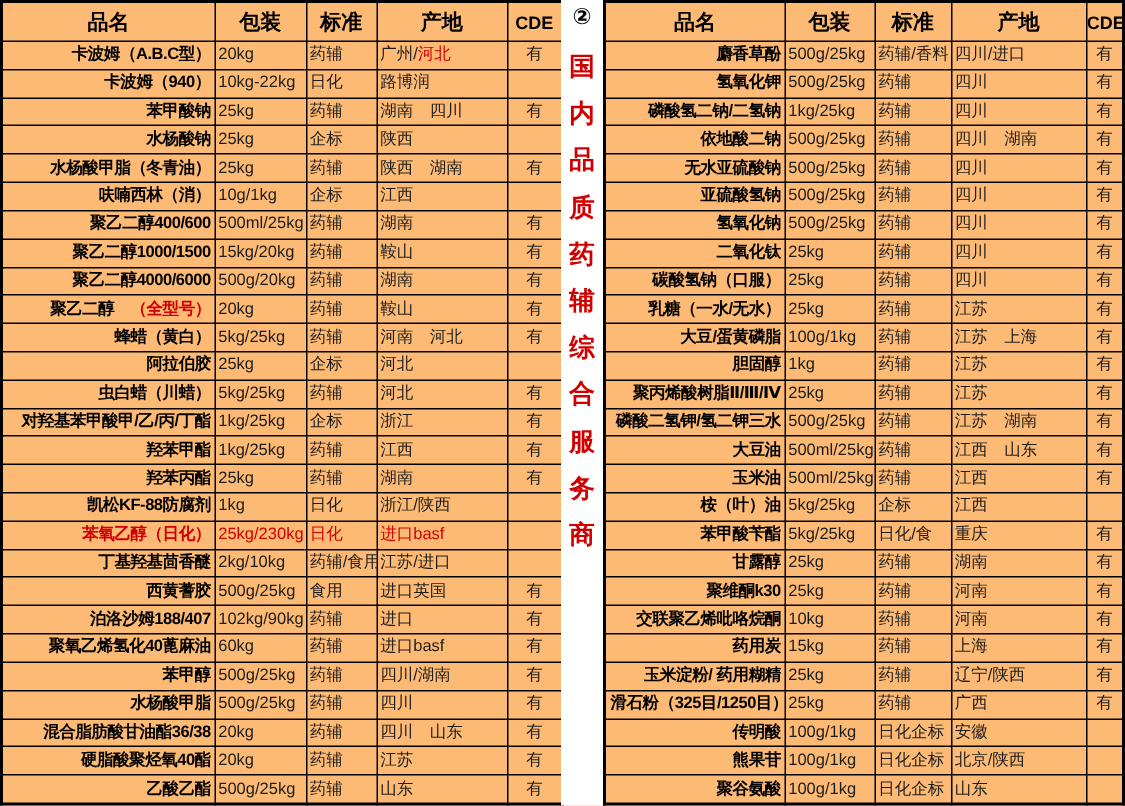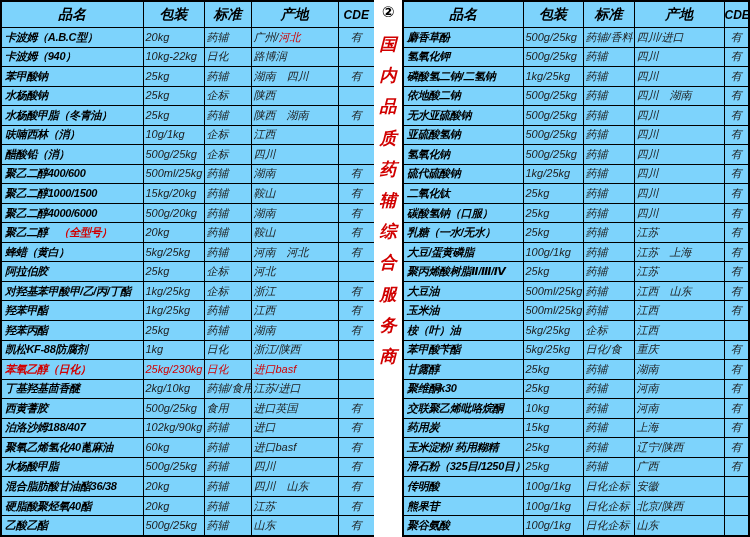--- a/index.html
+++ b/index.html
@@ -1,21 +1,21 @@
 <!DOCTYPE html>
 <html><head>
 <meta charset="utf-8">
 <style>
   html,body{margin:0;padding:0;background:#fff;}
   body{
     width:750px;height:537px;position:relative;overflow:hidden;
     font-family:"Liberation Sans","DejaVu Sans",sans-serif;
     -webkit-font-smoothing:antialiased;
   }
-  .sheet{position:absolute;inset:0;background:#7dd3fc;font-style:italic;}
+  .sheet{position:absolute;inset:0;background:#fdba74;}
 
   table.tbl{
     position:absolute;top:0;height:537px;
     border-collapse:collapse;table-layout:fixed;
     border:2px solid #000;
   }
   table.tbl-left{left:0;width:374px;}
   table.tbl-right{left:402px;width:346px;}
 
   .tbl th{
@@ -24,21 +24,21 @@
     text-align:center;padding:0;height:25px;
     white-space:nowrap;overflow:hidden;
   }
   .tbl th.c4{font-size:12px;}
   .tbl td{
     border:1px solid #000;
     font-size:11px;color:#1c1c1c;
     padding:0 2px;height:16px;line-height:15px;
     white-space:nowrap;overflow:hidden;
   }
-  .tbl td.c0{font-weight:bold;color:#000;font-size:11px;letter-spacing:-0.3px;padding-left:3px;}
+  .tbl td.c0{font-weight:bold;color:#000;font-size:11px;letter-spacing:-0.3px;padding-left:3px;text-align:right;}
   .tbl td.c1{font-size:11px;}
   .tbl td.c2{font-size:11px;margin-left:12px;}
   .tbl td.c3{font-size:11px;}
   .tbl td.c4{text-align:center;}
   .red{color:#d10000;}
 
   .strip{
     position:absolute;left:374px;top:0;width:28px;height:537px;
     background:#fff;
   }
@@ -113,27 +113,20 @@
           <td class="c4">有</td>
         </tr>
         <tr>
           <td class="c0">呋喃西林（消）</td>
           <td class="c1">10g/1kg</td>
           <td class="c2">企标</td>
           <td class="c3">江西</td>
           <td class="c4"></td>
         </tr>
         <tr>
-          <td class="c0">醋酸铅（消）</td>
-          <td class="c1">500g/25kg</td>
-          <td class="c2">企标</td>
-          <td class="c3">四川</td>
-          <td class="c4"></td>
-        </tr>
-        <tr>
           <td class="c0">聚乙二醇400/600</td>
           <td class="c1">500ml/25kg</td>
           <td class="c2">药辅</td>
           <td class="c3">湖南</td>
           <td class="c4">有</td>
         </tr>
         <tr>
           <td class="c0">聚乙二醇1000/1500</td>
           <td class="c1">15kg/20kg</td>
           <td class="c2">药辅</td>
@@ -160,20 +153,27 @@
           <td class="c2">药辅</td>
           <td class="c3">河南　河北</td>
           <td class="c4">有</td>
         </tr>
         <tr>
           <td class="c0">阿拉伯胶</td>
           <td class="c1">25kg</td>
           <td class="c2">企标</td>
           <td class="c3">河北</td>
           <td class="c4"></td>
+        </tr>
+        <tr>
+          <td class="c0">虫白蜡（川蜡）</td>
+          <td class="c1">5kg/25kg</td>
+          <td class="c2">药辅</td>
+          <td class="c3">河北</td>
+          <td class="c4">有</td>
         </tr>
         <tr>
           <td class="c0">对羟基苯甲酸甲/乙/丙/丁酯</td>
           <td class="c1">1kg/25kg</td>
           <td class="c2">企标</td>
           <td class="c3">浙江</td>
           <td class="c4">有</td>
         </tr>
         <tr>
           <td class="c0">羟苯甲酯</td>
@@ -222,20 +222,27 @@
           <td class="c1">102kg/90kg</td>
           <td class="c2">药辅</td>
           <td class="c3">进口</td>
           <td class="c4">有</td>
         </tr>
         <tr>
           <td class="c0">聚氧乙烯氢化40蓖麻油</td>
           <td class="c1">60kg</td>
           <td class="c2">药辅</td>
           <td class="c3">进口basf</td>
+          <td class="c4">有</td>
+        </tr>
+        <tr>
+          <td class="c0">苯甲醇</td>
+          <td class="c1">500g/25kg</td>
+          <td class="c2">药辅</td>
+          <td class="c3">四川/湖南</td>
           <td class="c4">有</td>
         </tr>
         <tr>
           <td class="c0">水杨酸甲脂</td>
           <td class="c1">500g/25kg</td>
           <td class="c2">药辅</td>
           <td class="c3">四川</td>
           <td class="c4">有</td>
         </tr>
         <tr>
@@ -340,27 +347,20 @@
           <td class="c4">有</td>
         </tr>
         <tr>
           <td class="c0">氢氧化钠</td>
           <td class="c1">500g/25kg</td>
           <td class="c2">药辅</td>
           <td class="c3">四川</td>
           <td class="c4">有</td>
         </tr>
         <tr>
-          <td class="c0">硫代硫酸钠</td>
-          <td class="c1">1kg/25kg</td>
-          <td class="c2">药辅</td>
-          <td class="c3">四川</td>
-          <td class="c4">有</td>
-        </tr>
-        <tr>
           <td class="c0">二氧化钛</td>
           <td class="c1">25kg</td>
           <td class="c2">药辅</td>
           <td class="c3">四川</td>
           <td class="c4">有</td>
         </tr>
         <tr>
           <td class="c0">碳酸氢钠（口服）</td>
           <td class="c1">25kg</td>
           <td class="c2">药辅</td>
@@ -375,24 +375,38 @@
           <td class="c4">有</td>
         </tr>
         <tr>
           <td class="c0">大豆/蛋黄磷脂</td>
           <td class="c1">100g/1kg</td>
           <td class="c2">药辅</td>
           <td class="c3">江苏　上海</td>
           <td class="c4">有</td>
         </tr>
         <tr>
+          <td class="c0">胆固醇</td>
+          <td class="c1">1kg</td>
+          <td class="c2">药辅</td>
+          <td class="c3">江苏</td>
+          <td class="c4">有</td>
+        </tr>
+        <tr>
           <td class="c0">聚丙烯酸树脂Ⅱ/Ⅲ/Ⅳ</td>
           <td class="c1">25kg</td>
           <td class="c2">药辅</td>
           <td class="c3">江苏</td>
+          <td class="c4">有</td>
+        </tr>
+        <tr>
+          <td class="c0">磷酸二氢钾/氢二钾三水</td>
+          <td class="c1">500g/25kg</td>
+          <td class="c2">药辅</td>
+          <td class="c3">江苏　湖南</td>
           <td class="c4">有</td>
         </tr>
         <tr>
           <td class="c0">大豆油</td>
           <td class="c1">500ml/25kg</td>
           <td class="c2">药辅</td>
           <td class="c3">江西　山东</td>
           <td class="c4">有</td>
         </tr>
         <tr>

